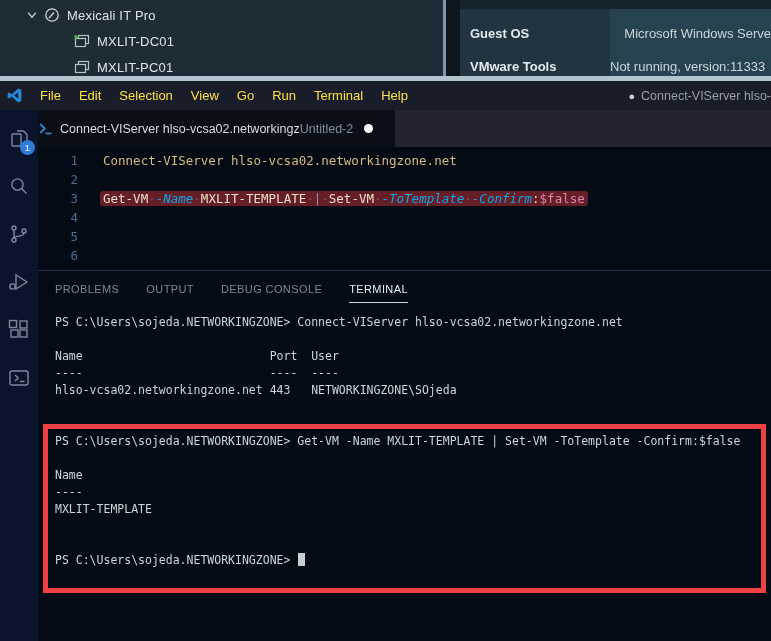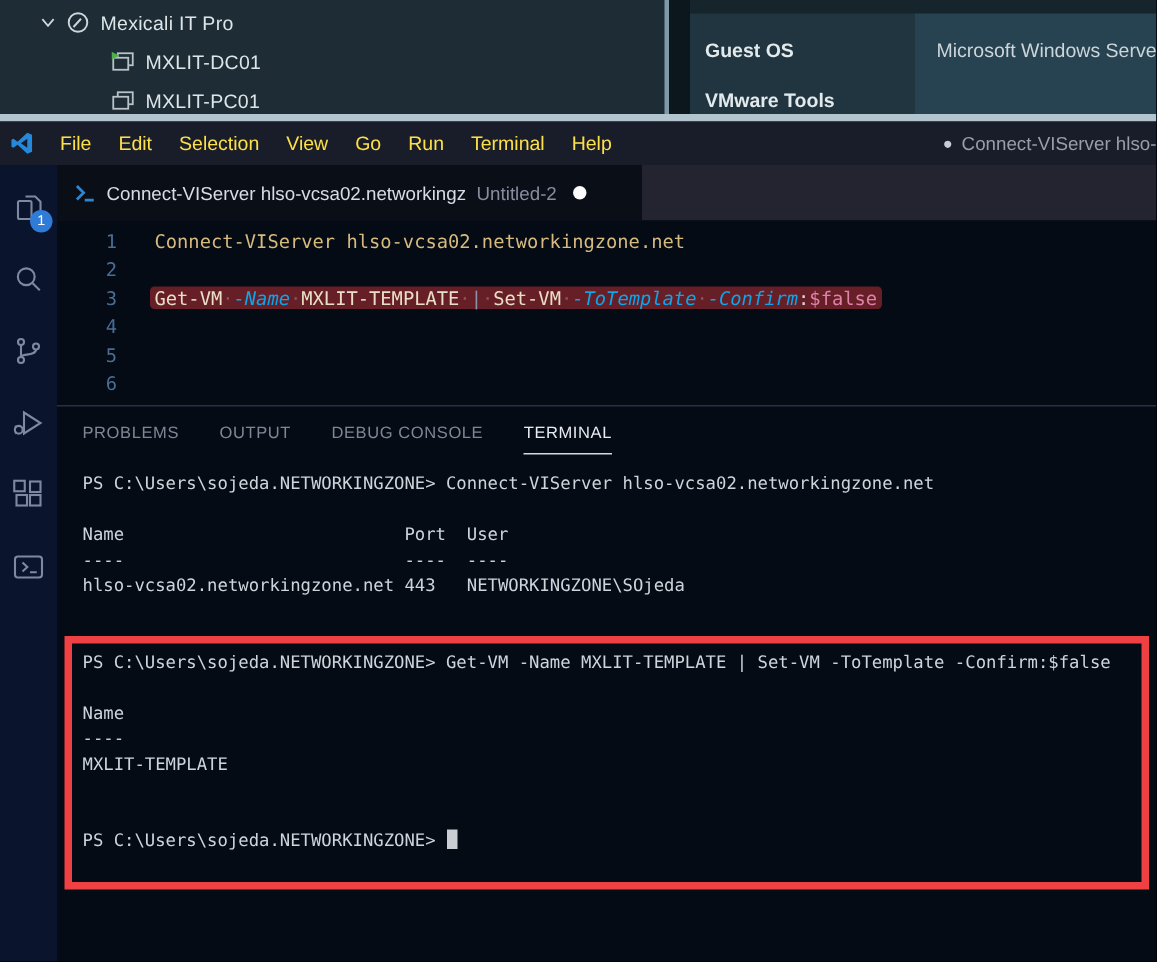--- a/index.html
+++ b/index.html
@@ -32,24 +32,24 @@
                color:#989eab; font-size:12.5px; white-space:nowrap; }
   .dirty-dot { color:#c8ccd4; margin-right:6px; font-size:11px; }
   
   .activitybar { position:absolute; left:0; top:110px; bottom:0; width:38px; background:#0a142c; }
   .act-cell { position:relative; width:38px; height:48px; display:flex; align-items:center; justify-content:center; }
   .act-cell svg { stroke:#7e89a0; fill:none; stroke-width:1.4; }
   .badge { position:absolute; right:3px; bottom:7px; width:15px; height:15px; border-radius:50%;
            background:#2f7bd8; color:#fff; font-size:9.5px; display:flex; align-items:center; justify-content:center; }
   
   .tabstrip { position:absolute; left:38px; right:0; top:110px; height:37px; background:#232430; }
-  .tab { position:absolute; left:0; top:0; width:390px; height:37px; background:#0a0e17;
-         display:flex; align-items:center; padding-left:11px; }
+  .tab { position:absolute; left:0; top:0; width:357px; height:37px; background:#0a0e17;
+         display:flex; align-items:center; }
   .tab-label { color:#d8dce3; font-size:12.5px; margin-left:7px; white-space:nowrap; }
-  .tab-secondary { color:#878da0; font-size:12.5px; margin-left:7px; }
+  .tab-secondary { color:#878da0; font-size:12.5px; }
   .tab-dot { width:9px; height:9px; border-radius:50%; background:#fdfdfd; margin-left:11px; }
   
   .editor { position:absolute; left:38px; right:0; top:147px; height:123px; background:#040b15;
             font-family:"DejaVu Sans Mono", monospace; font-size:12.5px; padding-top:4px; }
   .ed-line { display:flex; height:19px; line-height:19px; white-space:pre; }
   .ed-num { width:40px; text-align:right; color:#4a6d94; flex:none; }
   .ed-code { margin-left:25px; }
   .selection { background:#661f27; border-radius:3px; padding:0 3px; margin-left:-3px; }
   .t-cmdline { color:#d7ba7d; }
   .t-cmd, .t-arg { color:#e9dfc6; }
@@ -111,20 +111,21 @@
     <div class="vs-summary">
       <div class="vs-valuecol"></div>
       <div class="vs-topband"></div>
       <div id="vs-sum-rows">
           <div class="vs-sumrow" style="top: 26px; gap: 32px;">
             <span class="k">Guest OS</span>
             <span class="v">Microsoft Windows Serve</span>
           </div>
           <div class="vs-sumrow" style="top: 59px;">
             <span class="k">VMware Tools</span>
+            <span class="v">Not running, version:11333</span>
           </div>
         </div>
     </div>
   </div>
   <div class="light-strip"></div>
 
   <div class="titlebar">
     <span class="vsc-logo">
       <svg width="17" height="17" viewBox="0 0 24 24">
         <path fill="#2489db" fill-rule="evenodd" d="M17.2 2.2 L8 10.7 4.2 7.8 2.3 8.7 v6.6 l1.9.9 3.8-2.9 9.2 8.5 4.5-1.9 V4.1 Z M17.2 7.7 v8.6 L11.2 12 Z"></path>

